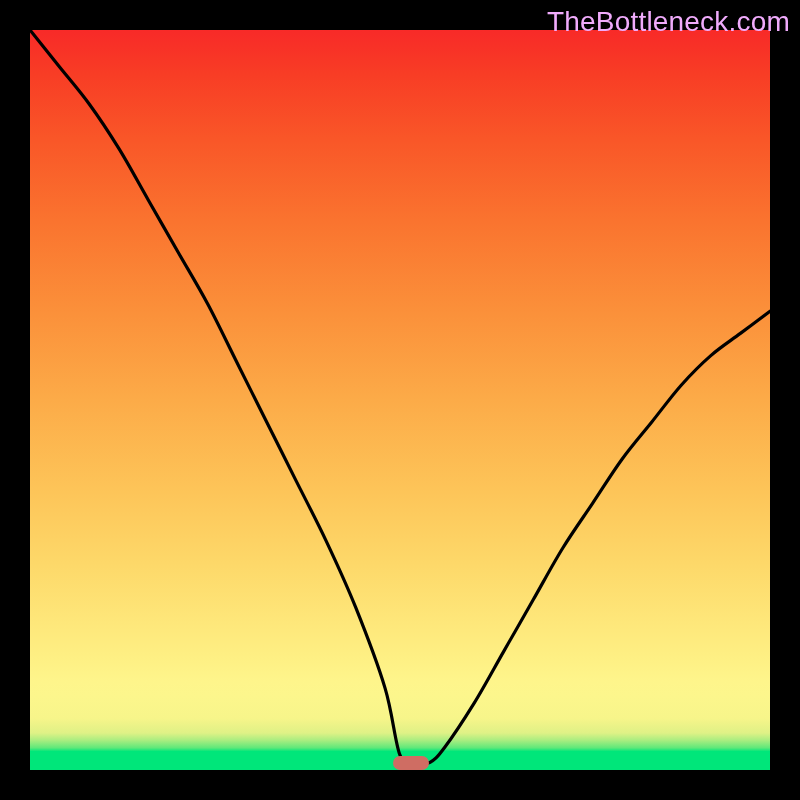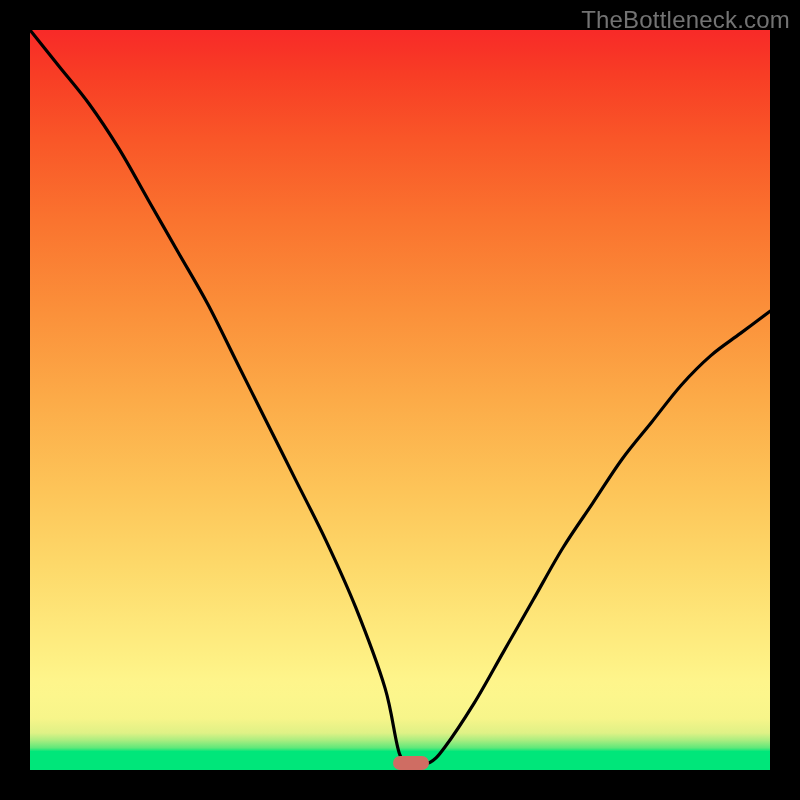--- a/index.html
+++ b/index.html
@@ -42,22 +42,22 @@
       #fa742f 74%,
       #f95728 85%,
       #f83d25 94%,
       #f82a28 100%
     );
   }
   .watermark {
     position: absolute;
     top: 6px;
     right: 10px;
-    color: #737373;
-    font-size: 24px;
+    color: #f0abfc;
+    font-size: 28px;
     letter-spacing: 0.2px;
     user-select: none;
   }
   .curve-svg {
     position: absolute;
     left: 0;
     top: 0;
     width: 740px;
     height: 740px;
   }

